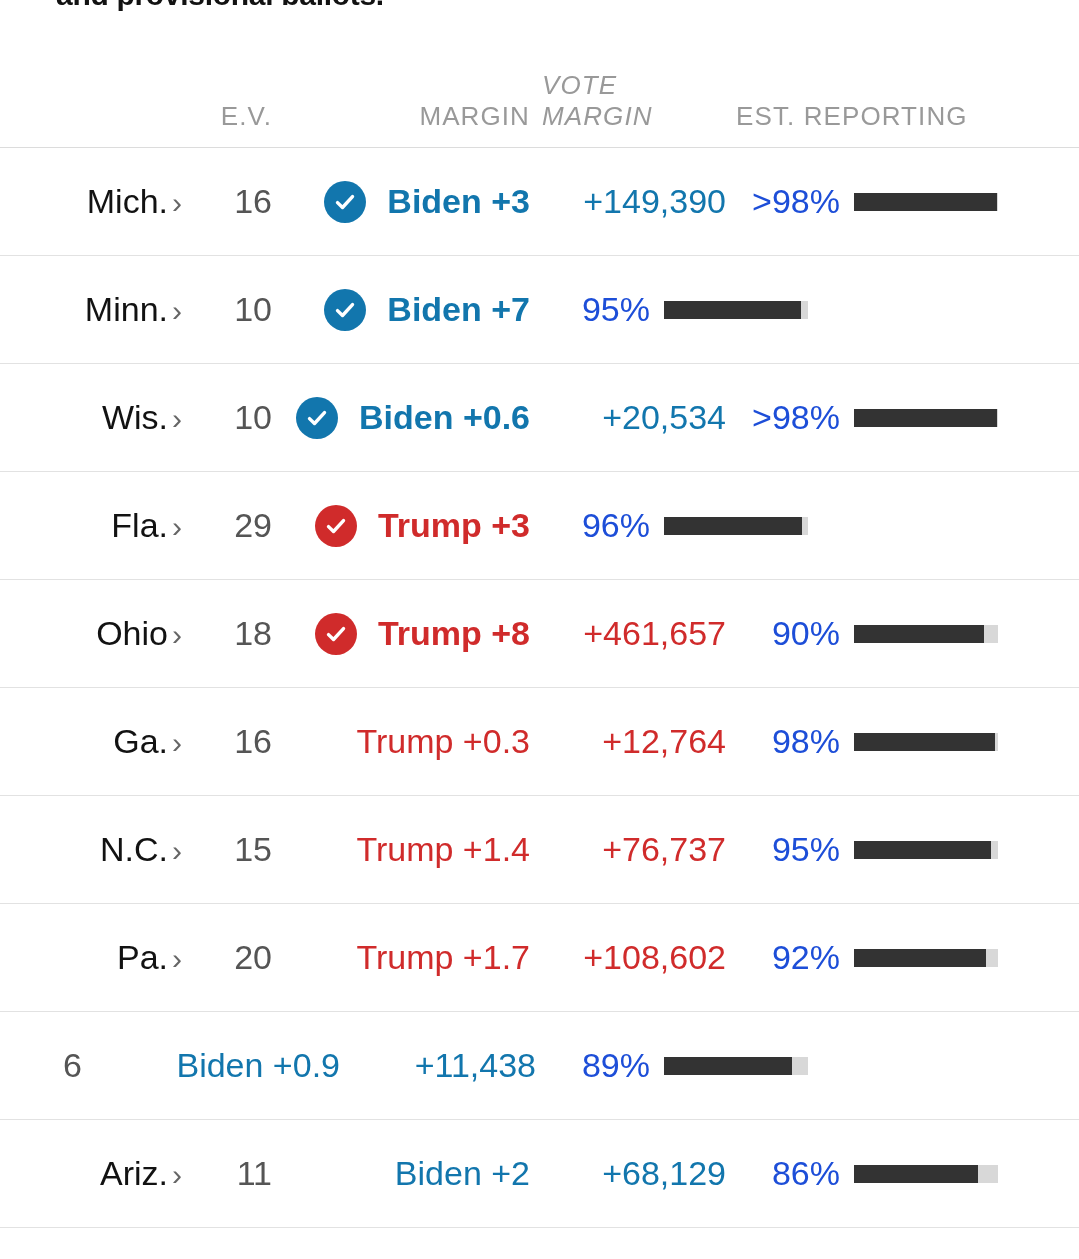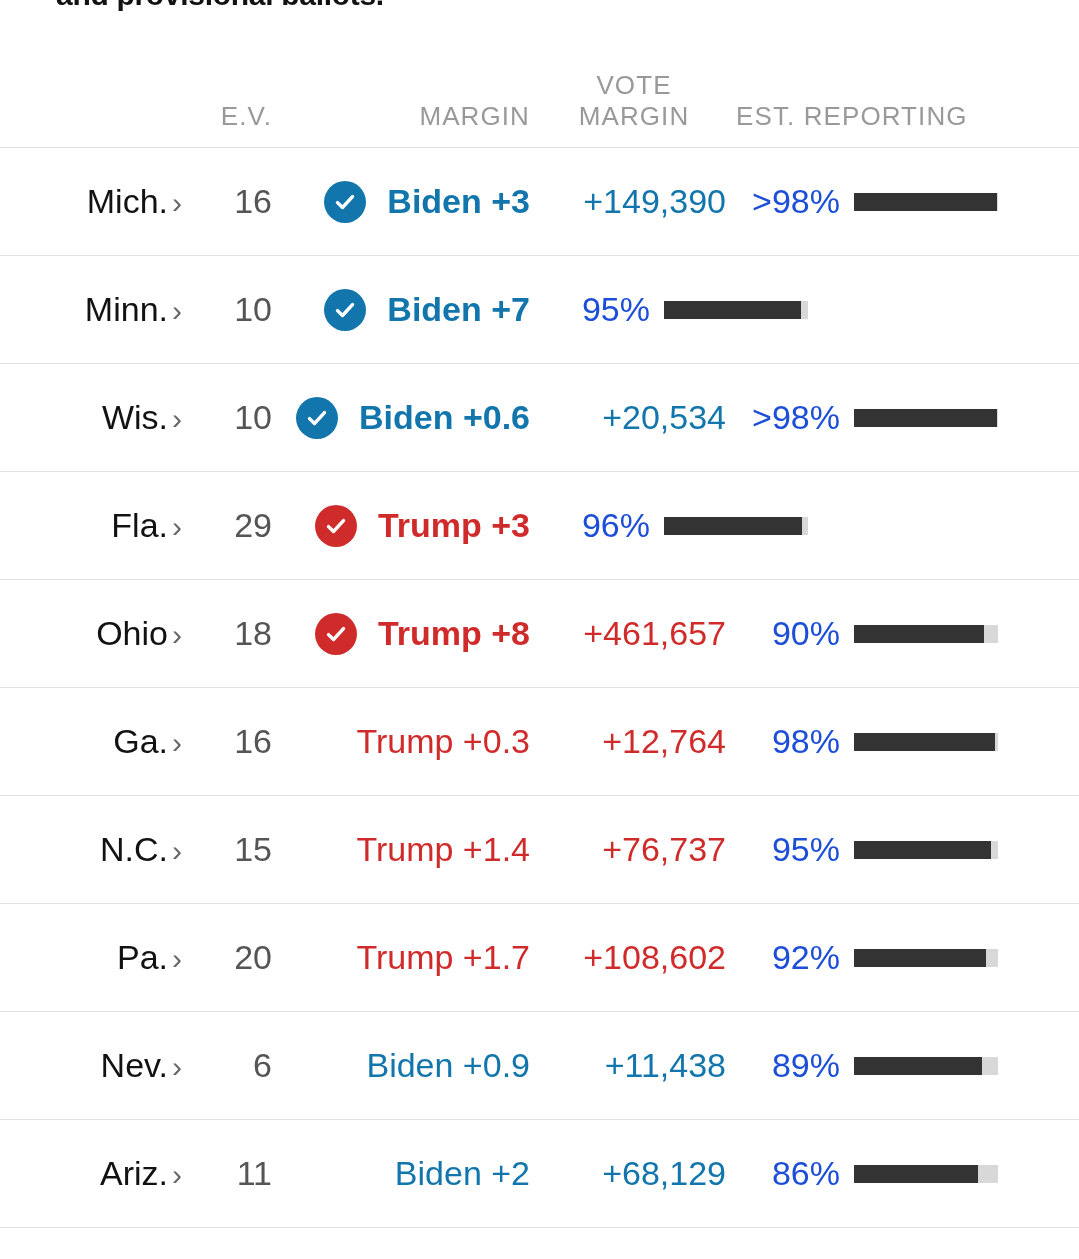--- a/index.html
+++ b/index.html
@@ -65,21 +65,21 @@
 
   
   .hcell {
     color: #999999;
     font-size: 26px;
     letter-spacing: 1.1px;
     line-height: 1.22;
     padding-bottom: 14px;
     text-transform: uppercase;
   }
-  .hcell.two-line { text-align: center; }
+  .hcell.two-line { text-align: left; font-style: italic; }
   .c-report .hcell { width: 100%; text-align: left; padding-left: 4px; }
 
   
   .state-name {
     font-size: 34px;
     color: #121212;
     white-space: nowrap;
   }
   .chev {
     color: #666666;
@@ -325,21 +325,20 @@
           </div>
           <div class="c-vote"><span class="vote gop">+108,602</span></div>
           <div class="c-report">
             <span class="pct">92%</span>
             <span class="bar">
               <span class="bar-fill" style="width:92%"></span>
             </span>
           </div>
         </div>
         <div class="row data-row">
-          <div class="c-state"><span class="state-name">Nev.</span><span class="chev">›</span></div>
           <div class="c-ev"><span class="ev">6</span></div>
           <div class="c-margin">
             <div class="margin-wrap">
               <span class="margin-text dem">Biden +0.9</span>
             </div>
           </div>
           <div class="c-vote"><span class="vote dem">+11,438</span></div>
           <div class="c-report">
             <span class="pct">89%</span>
             <span class="bar">

